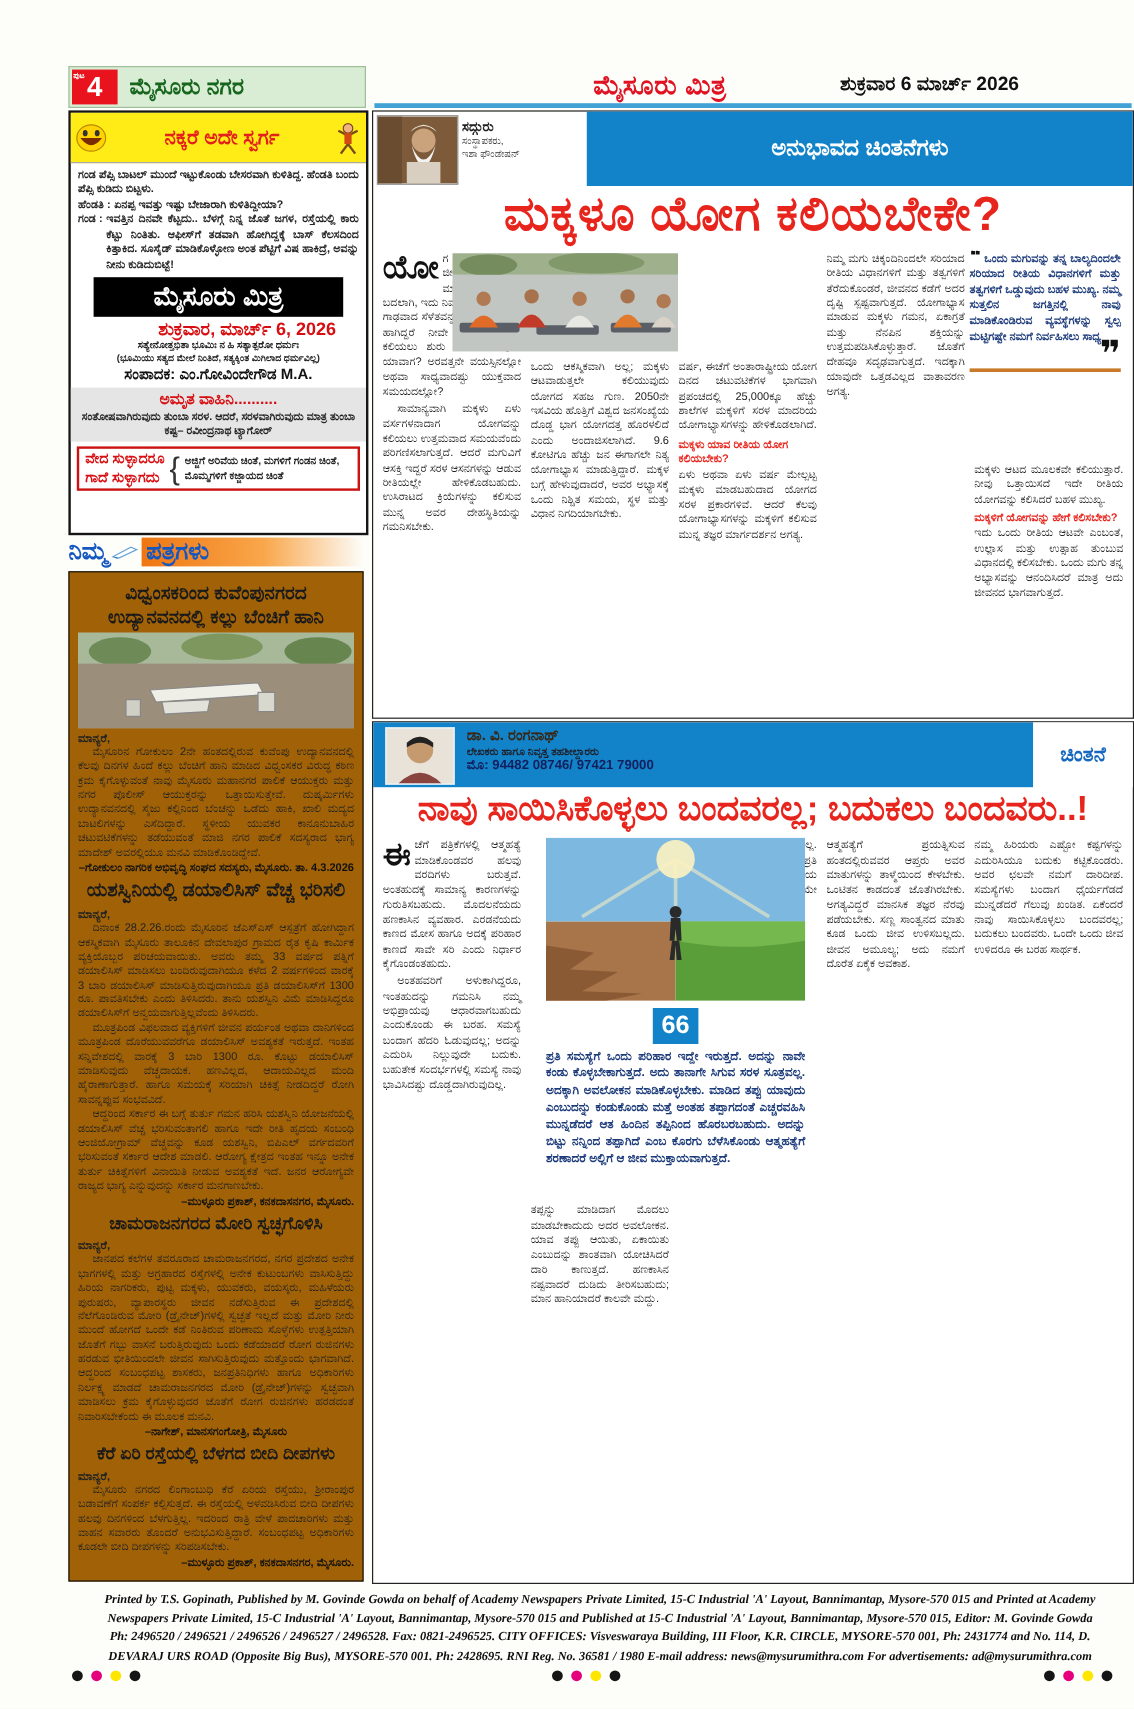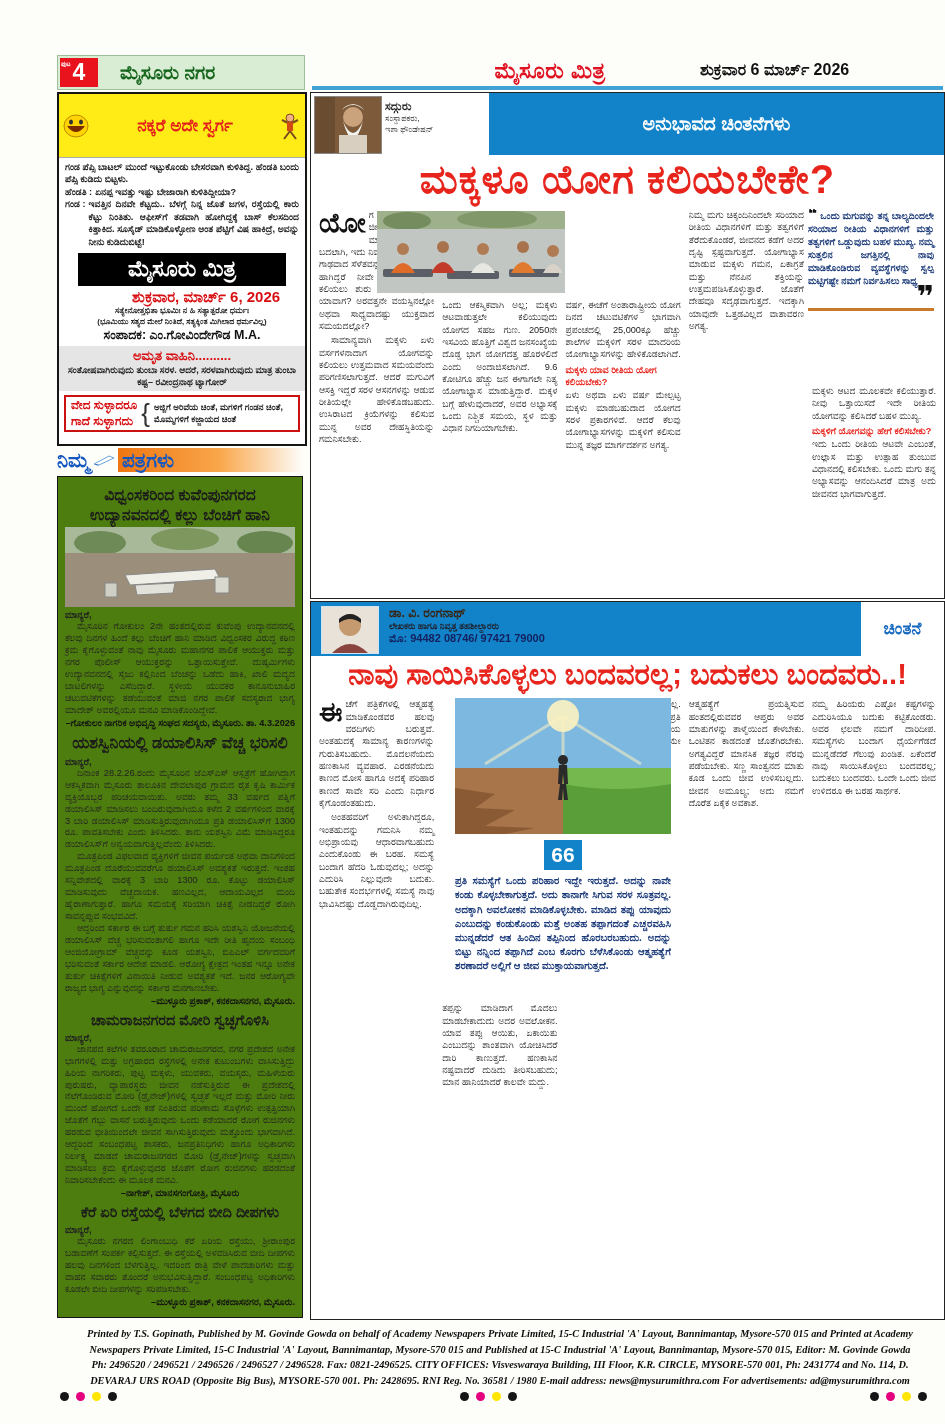--- a/index.html
+++ b/index.html
@@ -4,46 +4,46 @@
 <style>
   html,body{margin:0;padding:0;}
   body{background:#e9e9e6;font-family:"Liberation Sans","DejaVu Sans",sans-serif;}
   #page{position:relative;width:945px;height:1424px;background:#fdfdfa;margin:0 auto;overflow:hidden;}
   .abs{position:absolute;}
   
   .greenbox{background:#d9ecd4;border:1px solid #9ebf9a;display:flex;align-items:center;gap:8px;}
   .pagenum{background:#e8131c;color:#fff;width:38px;height:29px;margin:2px;display:flex;align-items:center;justify-content:center;position:relative;}
   .pagenum .num{font-size:23px;font-weight:800;line-height:1;}
   .pagenum .lbl{position:absolute;left:1px;top:2px;font-size:6.5px;font-weight:700;}
-  .sectitle{color:#17661d;font-weight:800;font-size:19px;margin-left:12px;}
+  .sectitle{color:#17661d;font-weight:800;font-size:19px;}
   .papername{color:#e01322;font-weight:800;font-size:22px;text-align:center;letter-spacing:.5px;}
   .hdrdate{font-weight:800;font-size:16px;color:#111;text-align:left;}
   .blueline{background:#42a2d6;}
   
   .boxA{border:2px solid #151515;background:#fff;}
-  .jokehdr{height:33px;background:#ffec16;border-bottom:1px solid #aaa;display:flex;align-items:center;padding:15px 4px;gap:4px;}
+  .jokehdr{height:33px;background:#ffec16;border-bottom:1px solid #aaa;display:flex;align-items:center;padding:4px 4px;gap:4px;}
   .joketitle{color:#e3201b;font-weight:800;font-size:17px;flex:1;text-align:center;}
   .jokebody{padding:3px 6px 2px;font-size:9.2px;font-weight:600;color:#222;line-height:1.35;}
   .jokebody .row{display:flex;gap:3px;}
   .jokebody .who{font-weight:800;white-space:nowrap;}
   .mastblack{width:208px;height:33px;background:#000;color:#fff;font-weight:800;font-size:22px;display:flex;align-items:center;justify-content:center;margin:3px auto 2px;}
   .mastdate{color:#d80f12;font-weight:800;font-size:15px;text-align:center;margin-left:48px;}
   .motto{font-size:8.2px;font-weight:700;text-align:center;color:#222;line-height:1.3;}
   .editor{font-size:12.5px;font-weight:800;text-align:center;color:#111;margin-top:1px;}
   .amrutha{background:#e5e5e5;margin-top:3px;padding:2px 6px 3px;}
   .amrutha .t{color:#d80f12;font-weight:800;font-size:13px;text-align:center;}
   .amrutha .x{font-size:9px;font-weight:700;text-align:center;line-height:1.35;color:#222;}
   .veda{margin:4px 5px 0;border:2px solid #cc1111;padding:1px 5px;display:flex;align-items:center;gap:4px;}
   .veda .l{color:#d80f12;font-weight:800;font-size:12px;line-height:1.3;white-space:nowrap;}
   .veda .br{font-size:26px;color:#333;font-weight:400;}
   .veda .r{font-size:8.6px;font-weight:700;color:#222;line-height:1.35;}
   .lettershdr{display:flex;align-items:center;gap:3px;}
   .lettershdr .w1{color:#1557c0;font-weight:800;font-size:20px;}
   .lettershdr .w2{flex:1;background:linear-gradient(90deg,#ef7612,#f9a74b 55%,#fdfdfa);color:#1557c0;font-weight:800;font-size:20px;padding:0 4px;height:24px;line-height:24px;}
-  .boxB{border:1.5px solid #151515;background:#4d7c0f;padding:4px 7px;overflow:hidden;}
+  .boxB{border:1.5px solid #151515;background:#a16207;padding:4px 7px;overflow:hidden;}
   .lhead{font-weight:800;font-size:14.5px;text-align:center;color:#1a1a1a;line-height:1.3;margin:4px 0 2px;}
   .lbody{font-size:9.2px;text-align:justify;color:#222;line-height:1.3;text-indent:12px;}
   .salut{font-size:9.4px;font-weight:700;color:#222;}
   .sig{font-size:9.2px;font-weight:800;text-align:right;color:#111;margin:1px 0 3px;}
   
   .artbox{border:1px solid #222;background:#fff;}
   .strip1{height:62px;display:flex;}
   .photobox{border:1px solid #888;margin:3px;}
   .credits{width:104px;padding-top:7px;}
   .credits .n{font-weight:800;font-size:11px;color:#222;}

